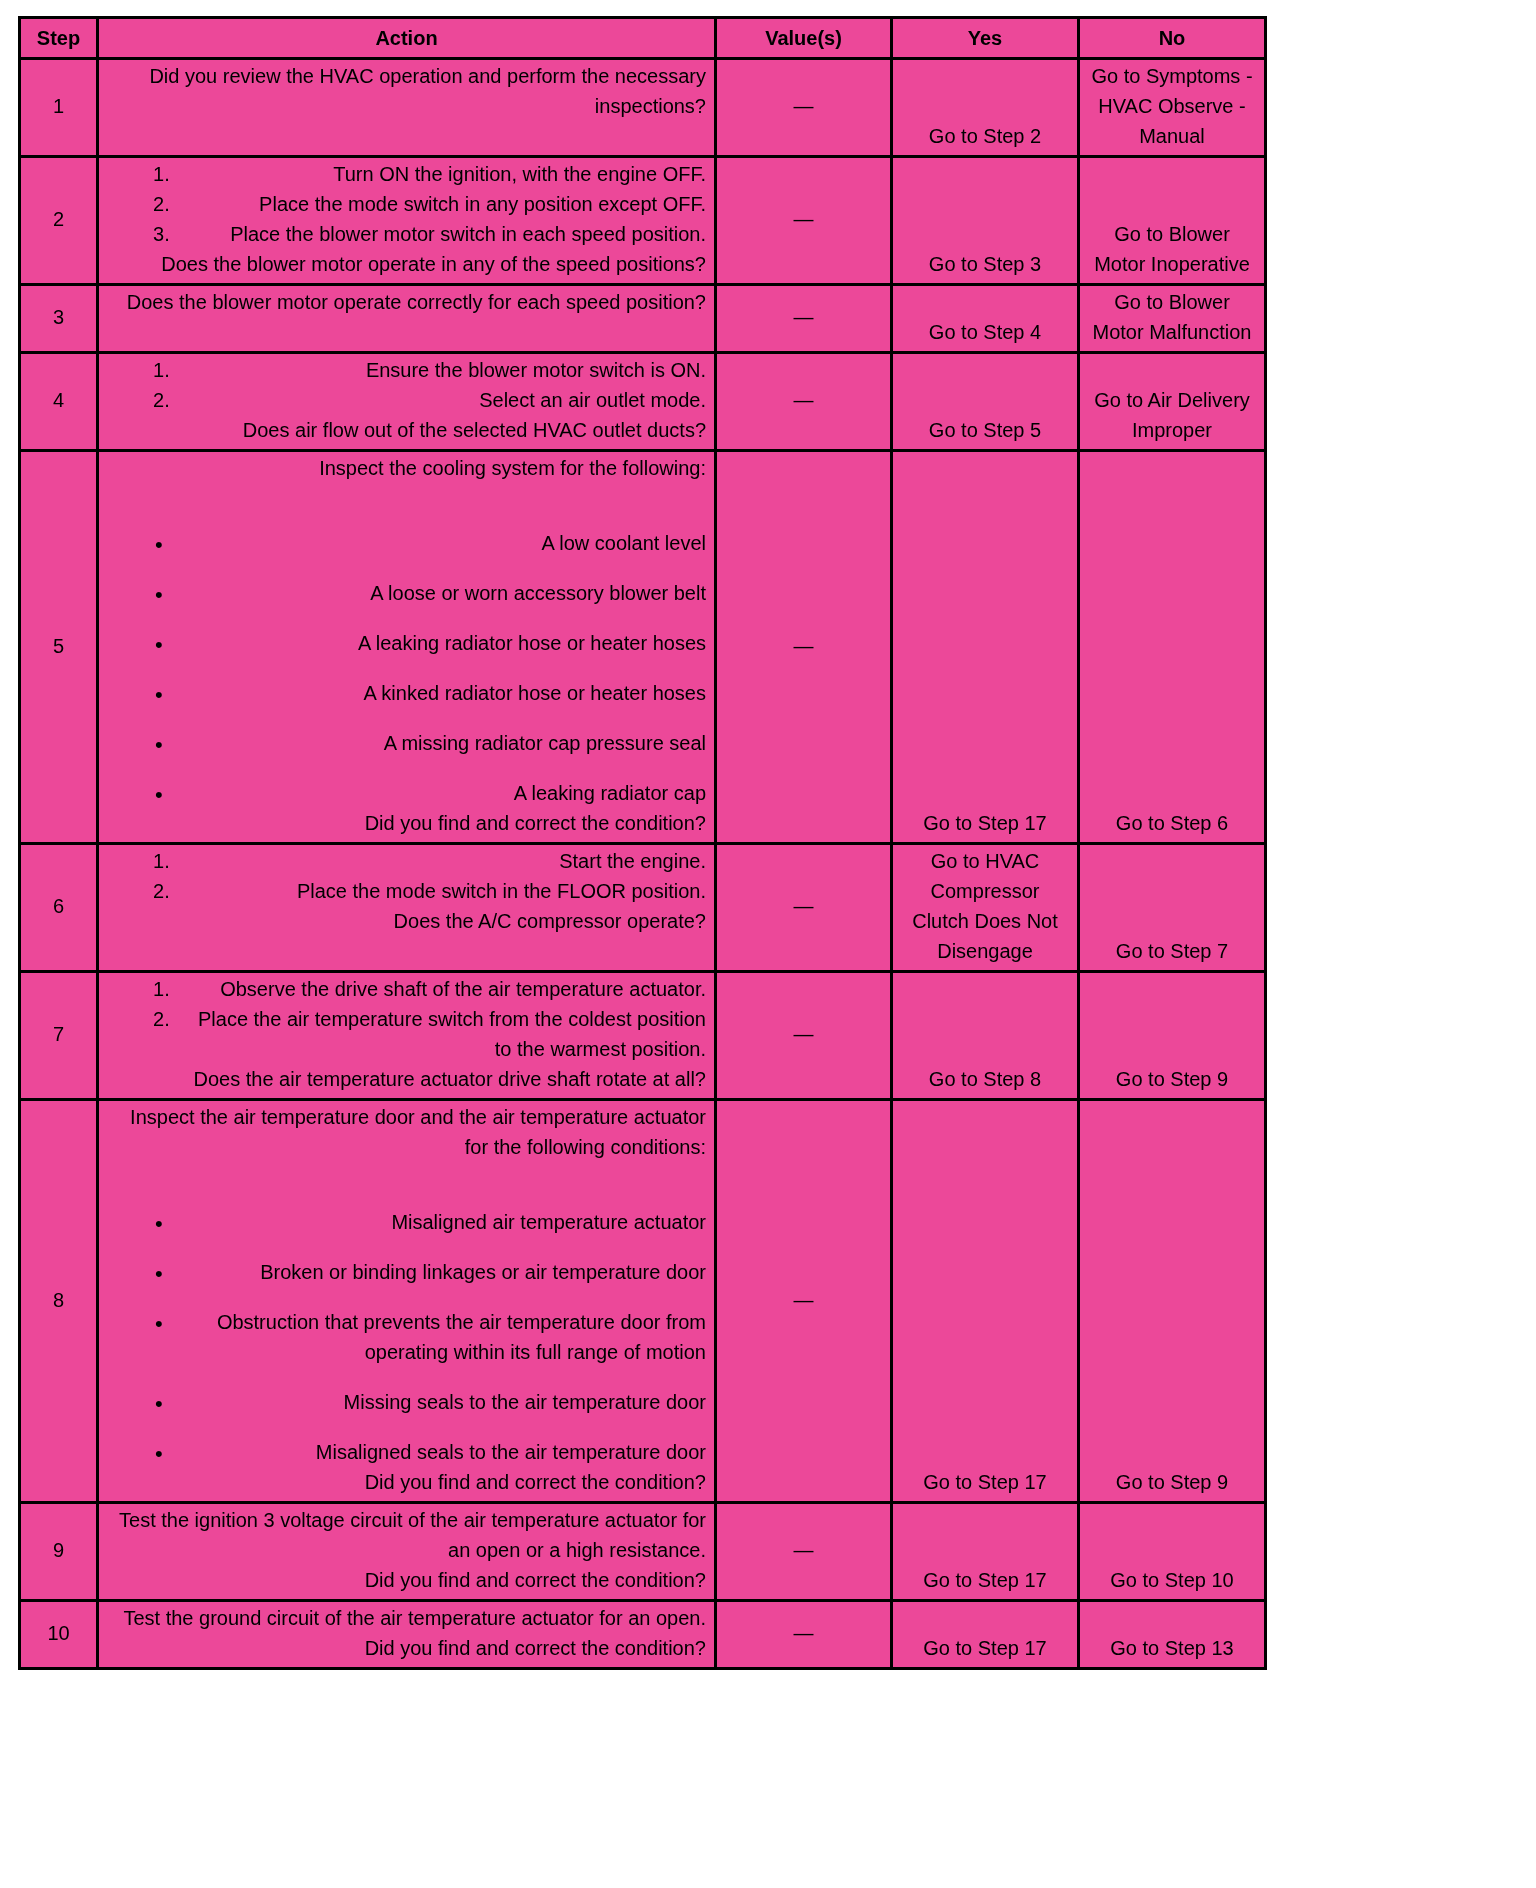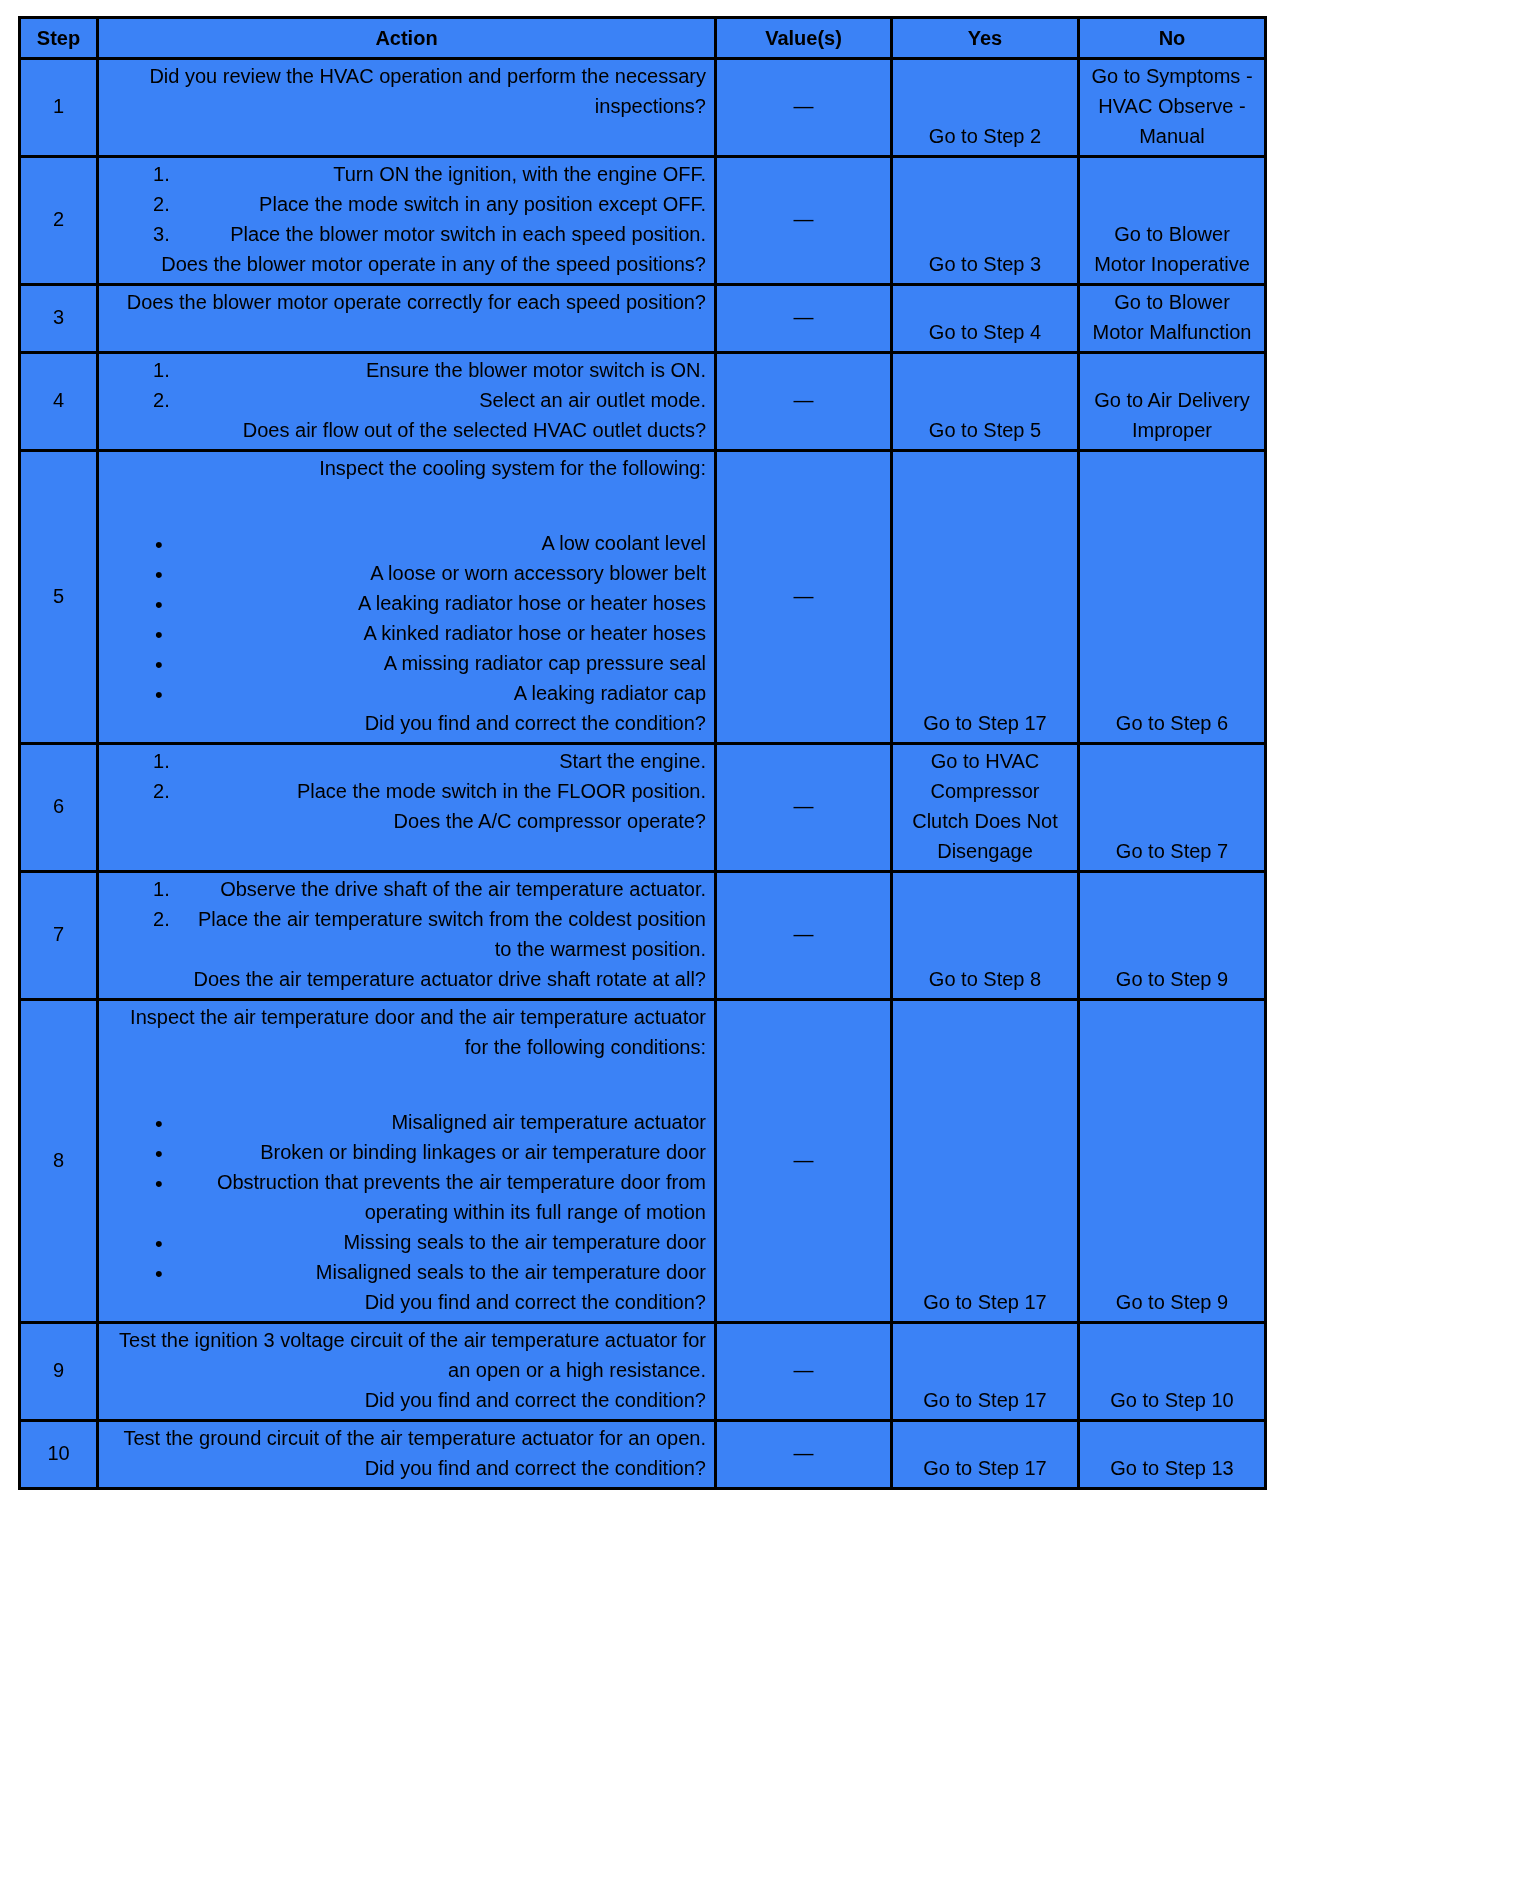--- a/index.html
+++ b/index.html
@@ -10,21 +10,21 @@
     background: #ffffff;
     color: #000000;
     font-family: "Liberation Sans", "DejaVu Sans", sans-serif;
   }
   .page { padding: 16px 0 16px 18px; }
 
   table.diag {
     border-collapse: collapse;
     table-layout: fixed;
     width: 1246px;
-    background: #3b82f6;
+    background: #ec4899;
   }
   .diag th, .diag td {
     border: 3px solid #000000;
     padding: 1px 8px 4px 8px;
     font-size: 20px;
     line-height: 1.5;
     word-wrap: break-word;
   }
   .diag th {
     font-weight: bold;
@@ -59,20 +59,21 @@
 
   
   ul.action-bullets {
     list-style: none;
     margin: 45px 0 0 0;
     padding: 0 0 0 46px;
   }
   ul.action-bullets li {
     position: relative;
     padding-left: 42px;
+    margin-top: 20px;
   }
   ul.action-bullets li::before {
     content: "\2022";
     position: absolute;
     left: 2px;
     font-size: 22px;
   }
 
   .action-question { }
   .action-intro { margin: 0; }

